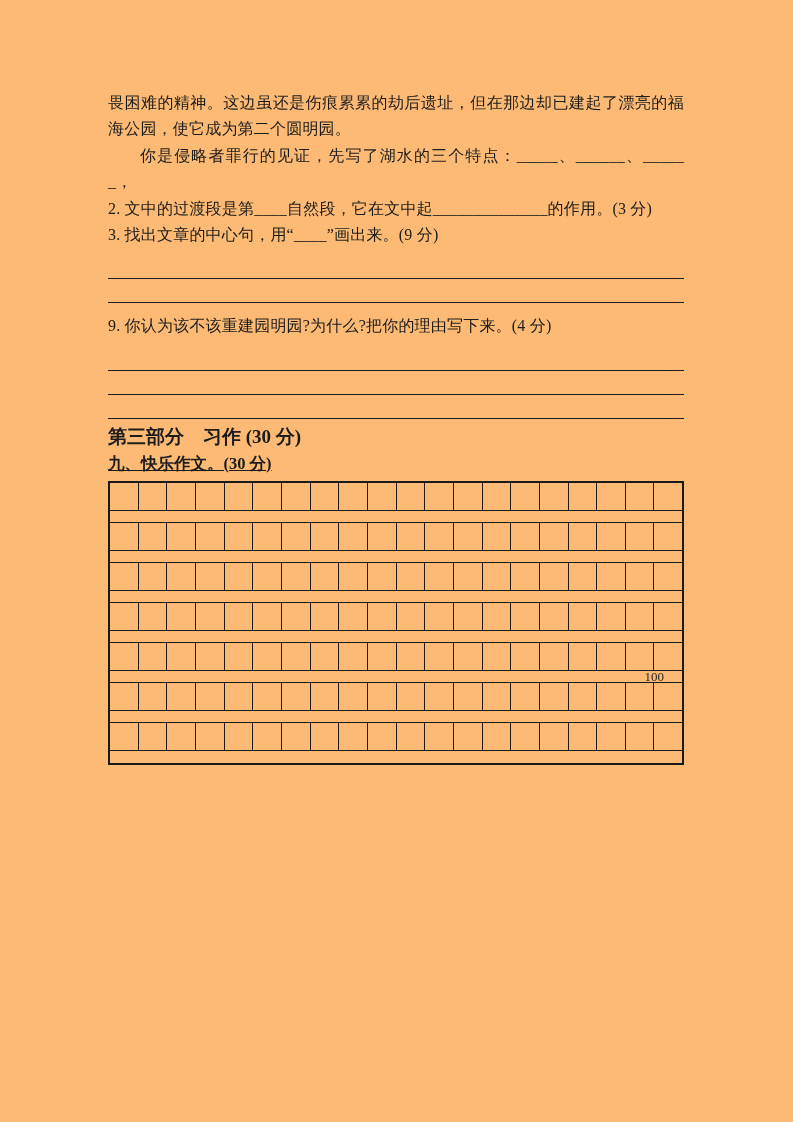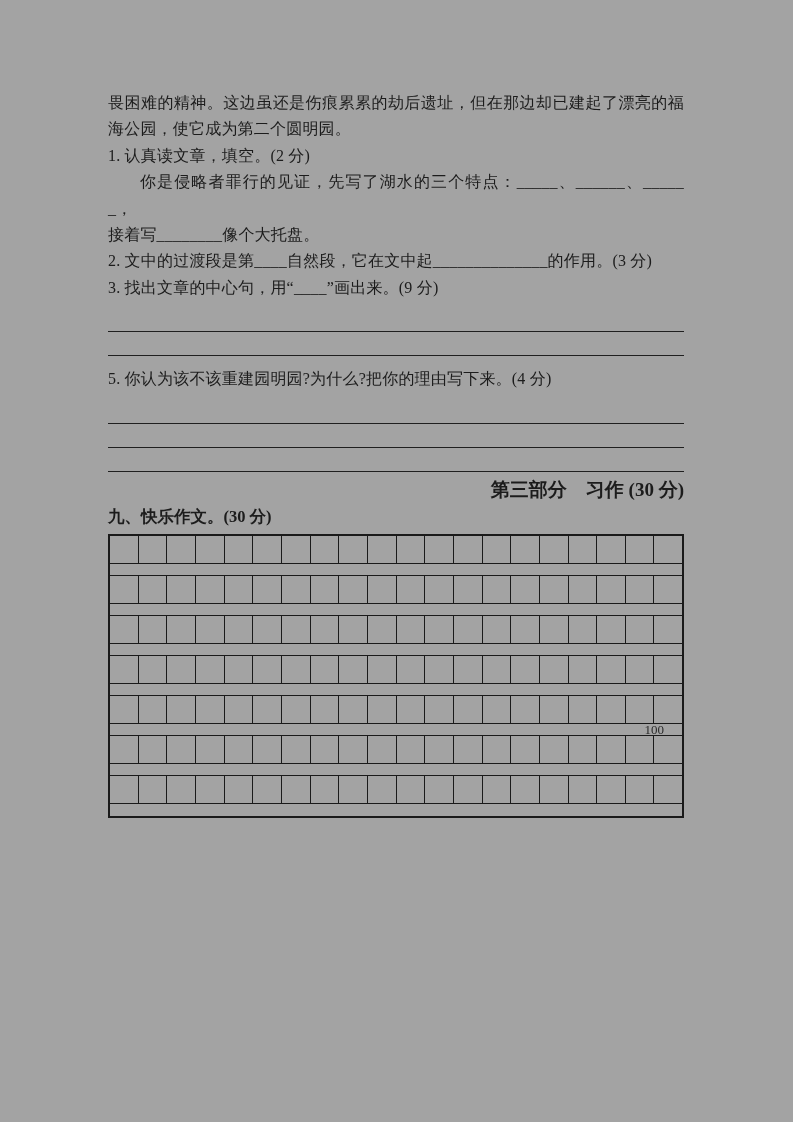--- a/index.html
+++ b/index.html
@@ -6,21 +6,21 @@
   body {
     width: 793px; height: 1122px;
     background: #ffffff;
     font-family: "Liberation Serif", "DejaVu Serif", serif;
     color: #1c1c1c;
     overflow: hidden;
   }
   .page {
     position: relative;
     width: 793px; height: 1122px;
-    background: #a3a3a3;
+    background: #fdba74;
   }
   .content {
     position: absolute;
     left: 108px; top: 90px;
     width: 576px;
   }
   .para, .qline {
     margin: 0;
     font-size: 16px;
     line-height: 26.4px;
@@ -32,30 +32,31 @@
   .ans-group { margin: 9px 0 10px 0; }
   .ans-line {
     height: 21px;
     border-bottom: 1.5px solid #1f1f1f;
   }
   .ans-line + .ans-line { margin-top: 2px; }
   .section-heading {
     margin: 3px 0 1px 0;
     font-size: 19px;
     font-weight: bold;
-    text-align: right;
+    text-align: left;
     line-height: 27px;
     word-break: break-all;
   }
   .subheading {
     margin: 0;
     font-size: 16.5px;
     font-weight: bold;
     line-height: 25px;
     word-break: break-all;
+    text-decoration: underline;
   }
   
   .writing-grid {
     margin-top: 5px;
     border: 2px solid #1a1a1a;
   }
   .squares-row {
     display: flex;
     height: 27px;
     border-bottom: 1px solid #1a1a1a;
@@ -79,32 +80,30 @@
   .writing-grid .spacer-row:last-child { border-bottom: none; }
 </style>
 </head>
 <body>
 
 <div class="page">
   <div class="content">
 
     <p class="para">畏困难的精神。这边虽还是伤痕累累的劫后遗址，但在那边却已建起了漂亮的福海公园，使它成为第二个圆明园。</p>
 
-    <p class="qline">1. 认真读文章，填空。(2 分)</p>
     <p class="qline indent">你是侵略者罪行的见证，先写了湖水的三个特点：_____、______、______，</p>
-    <p class="qline">接着写________像个大托盘。</p>
     <p class="qline">2. 文中的过渡段是第____自然段，它在文中起______________的作用。(3 分)</p>
     <p class="qline">3. 找出文章的中心句，用“____”画出来。(9 分)</p>
 
     <div class="ans-group">
       <div class="ans-line"></div>
       <div class="ans-line"></div>
     </div>
 
-    <p class="qline">5. 你认为该不该重建园明园?为什么?把你的理由写下来。(4 分)</p>
+    <p class="qline">9. 你认为该不该重建园明园?为什么?把你的理由写下来。(4 分)</p>
 
     <div class="ans-group" style="margin-bottom:4px;">
       <div class="ans-line"></div>
       <div class="ans-line"></div>
       <div class="ans-line"></div>
     </div>
 
     <h2 class="section-heading">第三部分　习作 (30 分)</h2>
     <h3 class="subheading">九、快乐作文。(30 分)</h3>
 

